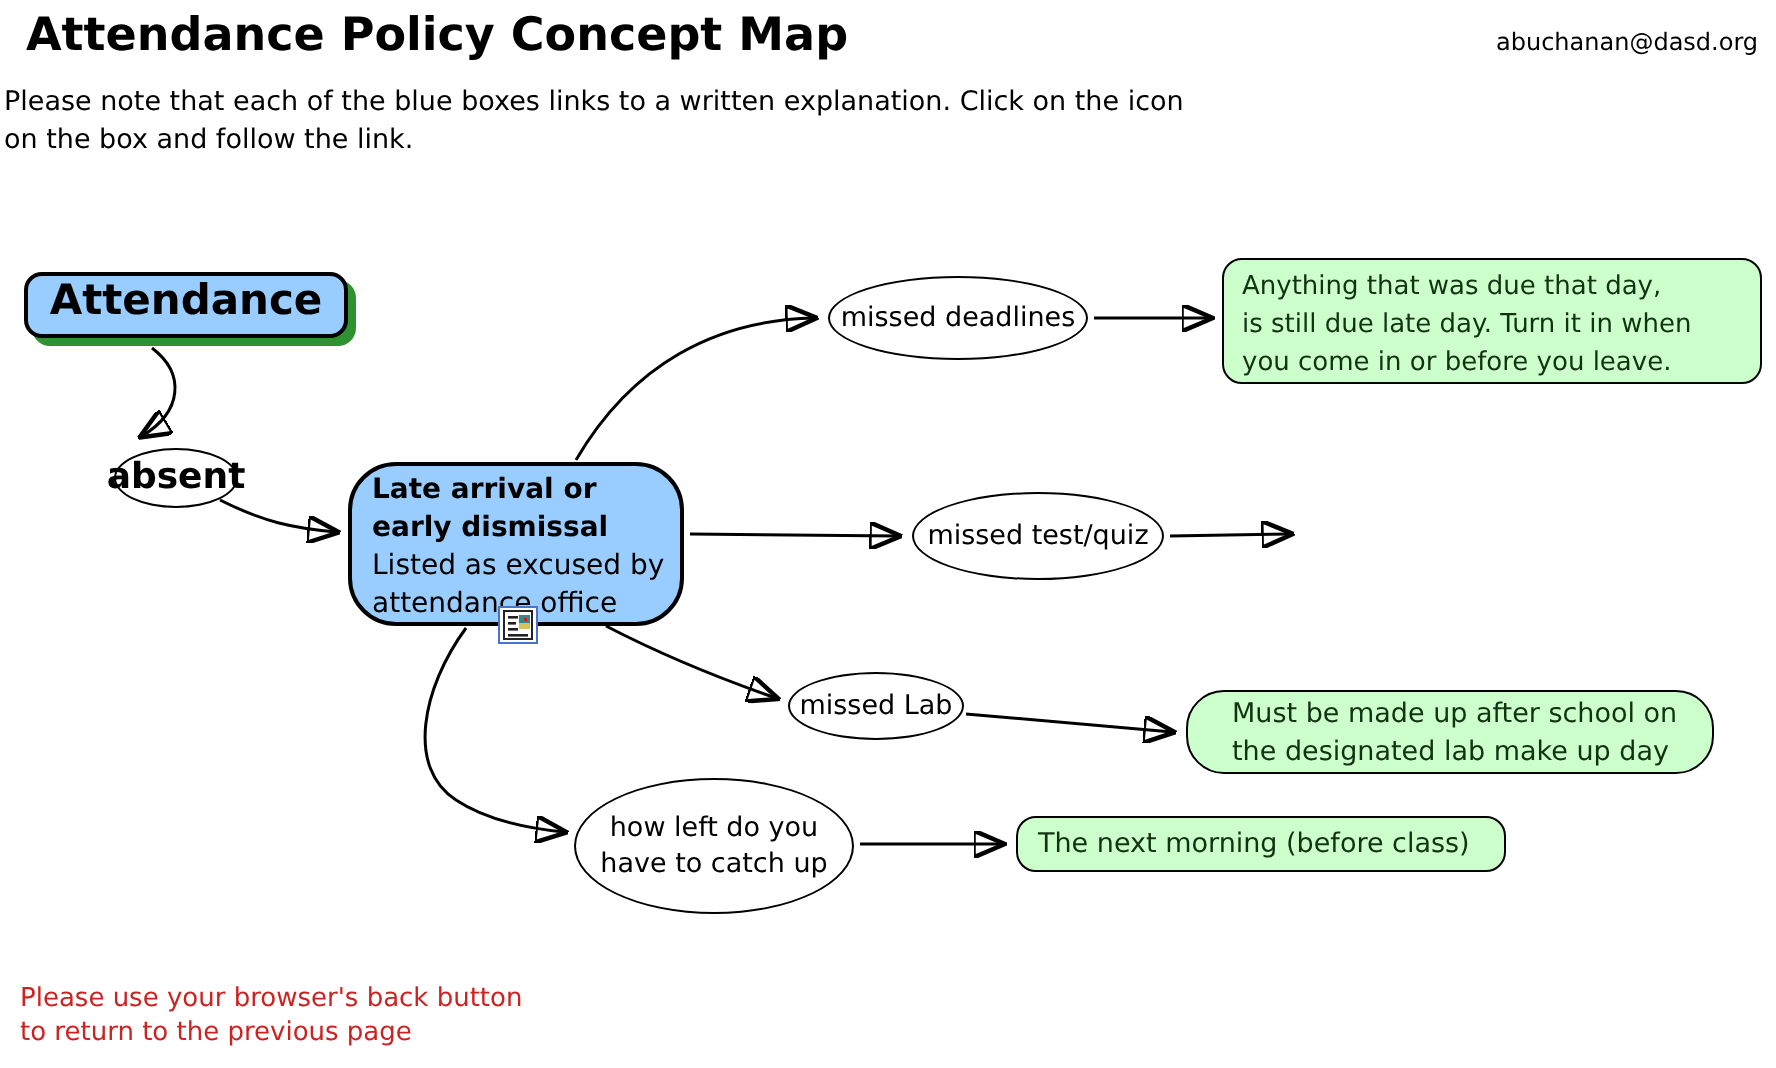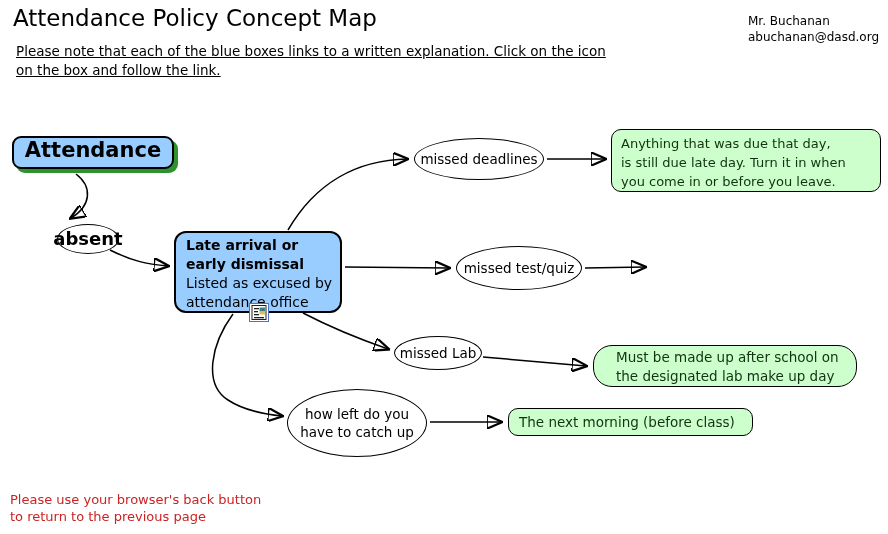--- a/index.html
+++ b/index.html
@@ -2,46 +2,46 @@
 <html style="--node-blue: #99CCFF; --node-green: #CCFFCC; --shadow-green: #2E932E; --text-red: #CC2222;"><head>
 <meta charset="utf-8">
 <style>
   html,body{margin:0;padding:0;background:#fff;}
   .canvas{
     position:relative;width:888px;height:534px;background:#fff;
     font-family:"DejaVu Sans",sans-serif;overflow:hidden;color:#000;
   }
   .title{
     position:absolute;left:13px;top:5px;
-    font-size:23px;font-weight:normal;white-space:nowrap;
+    font-size:23px;font-weight:bold;white-space:nowrap;
   }
   .contact{
     position:absolute;left:748px;top:13px;
     font-size:12px;line-height:16px;
   }
   .contact div{white-space:nowrap;}
   .instructions{
-    position:absolute;left:16px;top:42px;
-    font-size:13.5px;line-height:19px;text-decoration:underline;
+    position:absolute;left:2px;top:42px;
+    font-size:13.5px;line-height:19px;
   }
   .instructions span{display:block;white-space:nowrap;}
   .arrows{position:absolute;left:0;top:0;}
   .arrows path{fill:none;stroke:#000;stroke-width:1.5;}
   .node-blue{
     position:absolute;background:var(--node-blue);
     border:2px solid #000;box-sizing:content-box;
   }
   .attendance{
     left:12px;top:136px;width:158px;height:29px;border-radius:9px;
     box-shadow:4px 4px 0 var(--shadow-green);
     display:flex;align-items:flex-start;justify-content:center;
     font-size:21px;font-weight:bold;
   }
   .late{
-    left:174px;top:231px;width:154px;height:75px;border-radius:12px;
+    left:174px;top:231px;width:154px;height:75px;border-radius:24px;
     padding:3px 0 0 10px;font-size:14px;line-height:19px;
   }
   .late span{display:block;white-space:nowrap;}
   .late .b{font-weight:bold;}
   .ellipse{
     position:absolute;background:#fff;border:1.5px solid #000;
     border-radius:50%;display:flex;align-items:center;justify-content:center;
     flex-direction:column;font-size:13.5px;text-align:center;box-sizing:border-box;
   }
   .ellipse span{display:block;white-space:nowrap;line-height:18px;}
@@ -71,21 +71,20 @@
   .footer-note span{display:block;white-space:nowrap;}
 </style>
 </head>
 <body>
 
 <div class="canvas">
 
   <div class="title">Attendance Policy Concept Map</div>
 
   <div class="contact">
-    <div>Mr. Buchanan</div>
     <div>abuchanan@dasd.org</div>
   </div>
 
   <div class="instructions">
     <span>Please note that each of the blue boxes links to a written explanation. Click on the icon</span>
     <span>on the box and follow the link.</span>
   </div>
 
   <svg class="arrows" width="888" height="534" viewBox="0 0 888 534">
     <defs>

